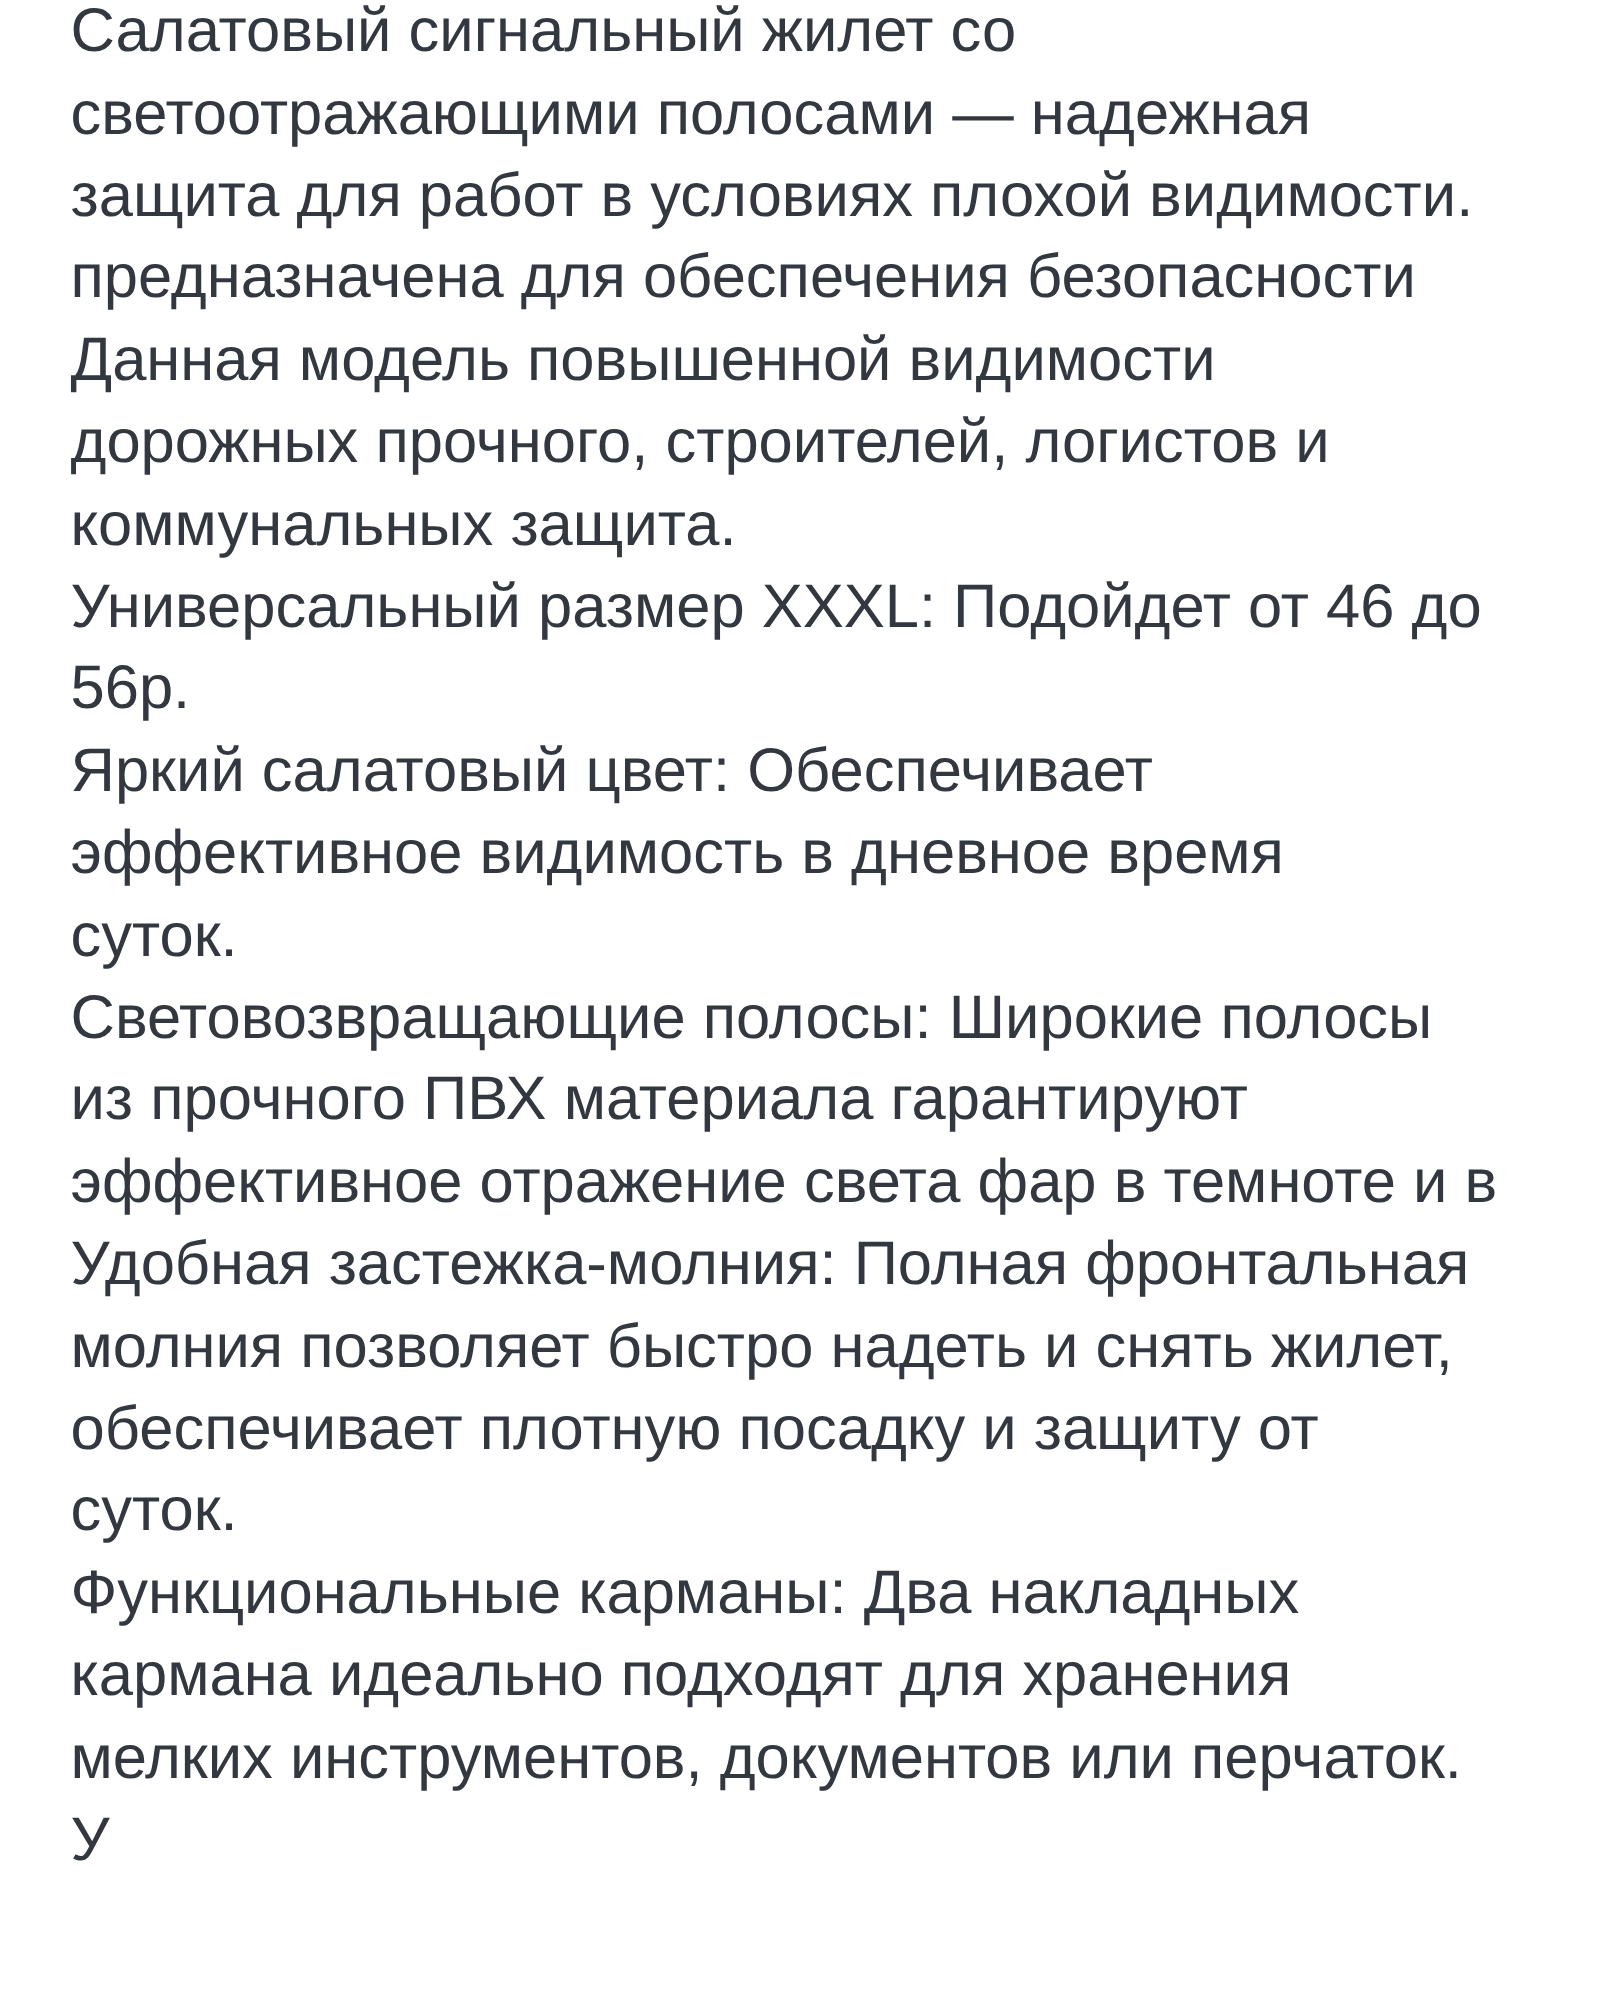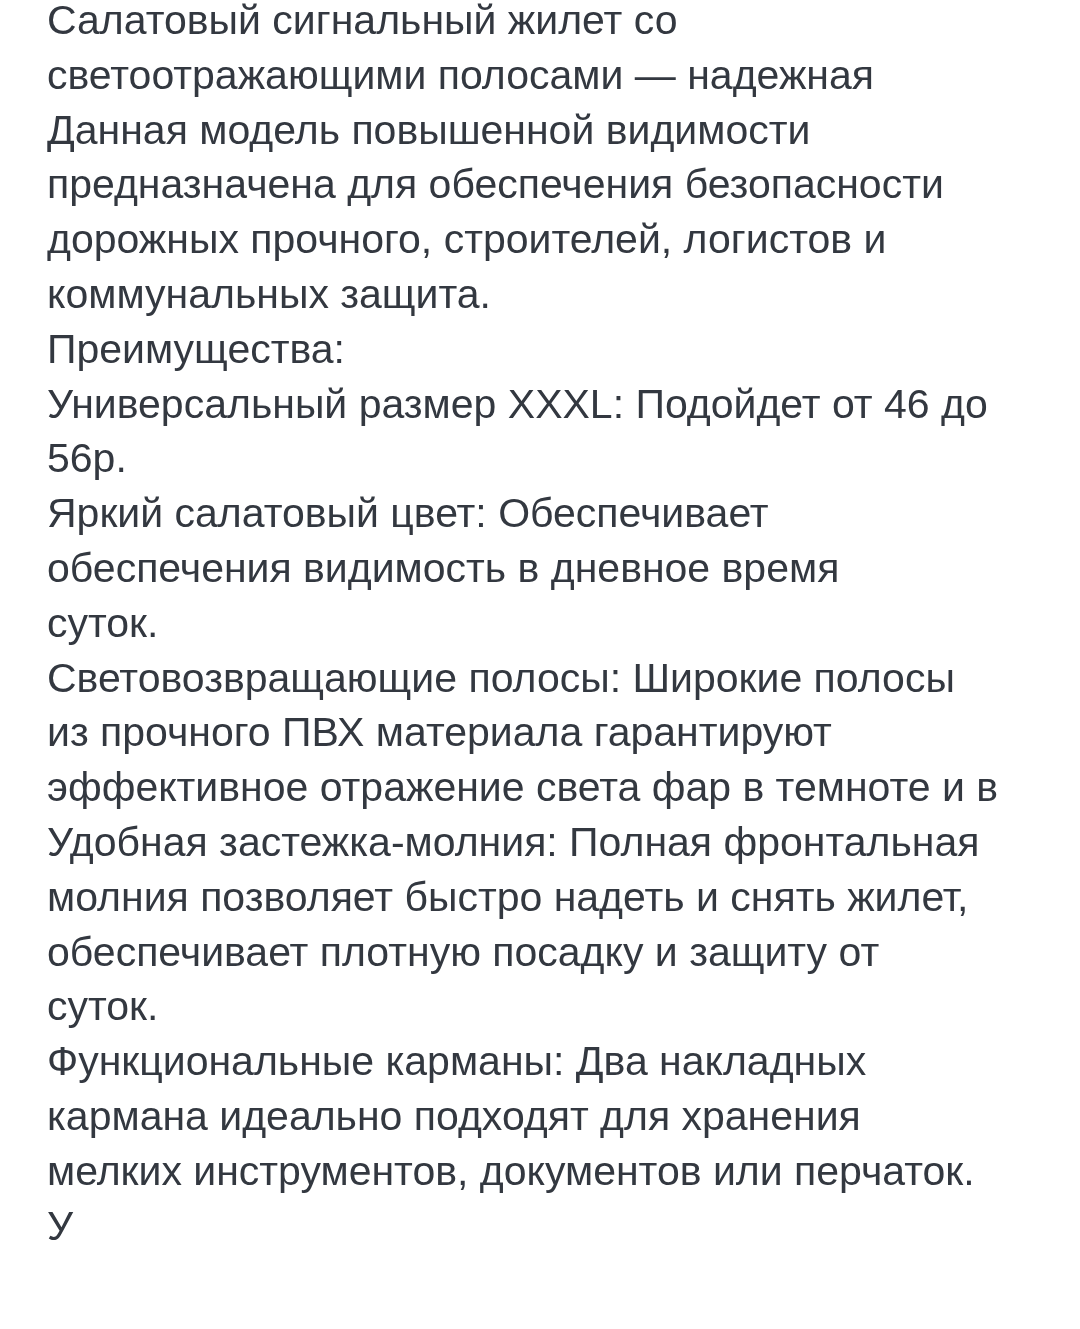--- a/index.html
+++ b/index.html
@@ -29,29 +29,29 @@
     font-weight: 400;
   }
 </style>
 </head>
 <body>
 
 <div class="screen">
   <div class="textblock">
     <div class="line">Салатовый сигнальный жилет со</div>
     <div class="line">светоотражающими полосами — надежная</div>
+    <div class="line">защита для работ в условиях плохой видимости.</div>
+    <div class="line">предназначена для обеспечения безопасности</div>
     <div class="line">Данная модель повышенной видимости</div>
-    <div class="line">предназначена для обеспечения безопасности</div>
     <div class="line">дорожных прочного, строителей, логистов и</div>
     <div class="line">коммунальных защита.</div>
-    <div class="line">Преимущества:</div>
     <div class="line">Универсальный размер XXXL: Подойдет от 46 до</div>
     <div class="line">56р.</div>
     <div class="line">Яркий салатовый цвет: Обеспечивает</div>
-    <div class="line">обеспечения видимость в дневное время</div>
+    <div class="line">эффективное видимость в дневное время</div>
     <div class="line">суток.</div>
     <div class="line">Световозвращающие полосы: Широкие полосы</div>
     <div class="line">из прочного ПВХ материала гарантируют</div>
     <div class="line">эффективное отражение света фар в темноте и в</div>
     <div class="line">Удобная застежка-молния: Полная фронтальная</div>
     <div class="line">молния позволяет быстро надеть и снять жилет,</div>
     <div class="line">обеспечивает плотную посадку и защиту от</div>
     <div class="line">суток.</div>
     <div class="line">Функциональные карманы: Два накладных</div>
     <div class="line">кармана идеально подходят для хранения</div>

